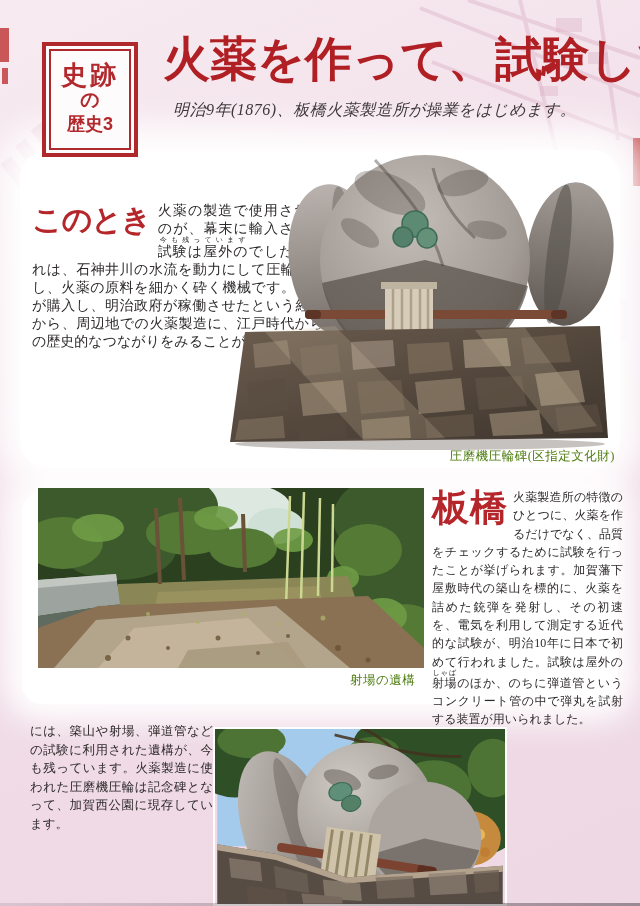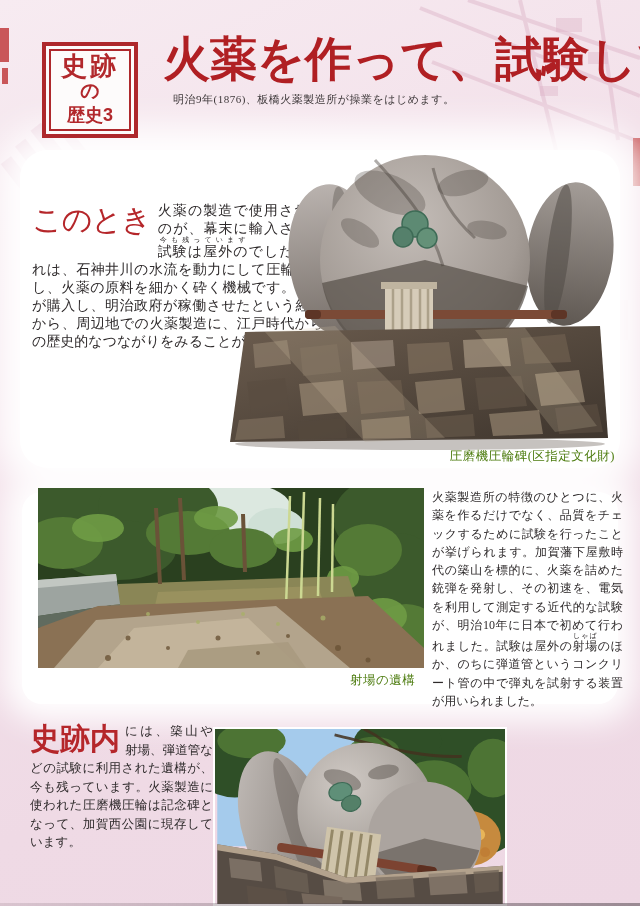--- a/index.html
+++ b/index.html
@@ -6,48 +6,48 @@
   body{
     width:640px;height:906px;position:relative;overflow:hidden;
     background:linear-gradient(155deg,#f7ebf1 0%,#f3e1ea 35%,#efdae5 70%,#eed8e4 100%);
     font-family:"Liberation Serif","DejaVu Serif",serif;
     color:#2e2a2b;
   }
   .abs{position:absolute;}
   svg{display:block;}
   
   .badge{
-    left:42px;top:42px;width:96px;height:96px;background:#fdfbfb;
+    left:42px;top:42px;width:96px;height:115px;background:#fdfbfb;
     border:4px solid #ae282c;box-sizing:border-box;
   }
   .badge-inner{
     position:absolute;inset:3px;border:2px solid #ae282c;
     display:flex;flex-direction:column;align-items:center;justify-content:center;
     font-family:"Liberation Sans","DejaVu Sans",sans-serif;font-weight:bold;color:#b2282c;
   }
   .badge-l1{font-size:26px;line-height:28px;letter-spacing:3px;}
   .badge-l2{font-size:19px;line-height:21px;}
   .badge-l3{font-size:18px;line-height:28px;}
   .page-title{
     left:163px;top:33px;width:470px;
     font-family:"Liberation Sans","DejaVu Sans",sans-serif;
     font-weight:bold;font-size:47px;line-height:1.1;color:#b01f23;letter-spacing:0px;
     white-space:nowrap;
   }
-  .page-subtitle{left:173px;top:92px;font-size:11px;color:#3e383a;letter-spacing:.5px;}
+  .page-subtitle{left:173px;top:100px;font-size:16px;color:#3e383a;letter-spacing:.5px;font-style:italic;}
   
   .panel-top{left:20px;top:150px;width:600px;height:318px;background:#fff;border-radius:28px;
     box-shadow:0 0 34px 24px rgba(255,255,255,.96);}
   .panel-mid{left:22px;top:492px;width:596px;height:212px;background:#fff;border-radius:20px;
     box-shadow:0 0 30px 18px rgba(255,255,255,.96);}
   
   .para{ text-align:justify; }
   .konotoki{left:32px;top:202px;width:292px;font-size:14px;line-height:18px;}
   .konotoki .para-heading{
-    float:left;color:#b5262a;font-weight:normal;font-size:30px;line-height:36px;
+    float:left;color:#b5262a;font-weight:bold;font-size:30px;line-height:36px;
     letter-spacing:-1px;margin:0 7px 0 0;height:38px;
   }
   .itabashi{left:432px;top:488px;width:191px;font-size:12px;line-height:18.3px;}
   .itabashi .para-heading{
     float:left;color:#b5262a;font-weight:bold;font-size:37px;line-height:40px;
     margin:0 5px 0 0;height:40px;letter-spacing:1px;
   }
   .shisekinai{left:30px;top:722px;width:183px;font-size:12.5px;line-height:18.5px;}
   .shisekinai .para-heading{
     float:left;color:#b5262a;font-weight:bold;font-size:30px;line-height:34px;
@@ -274,26 +274,26 @@
     <circle cx="110" cy="126" r="2"></circle>
       <circle cx="160" cy="134" r="2"></circle>
       <circle cx="205" cy="126" r="2"></circle>
     <circle cx="240" cy="136" r="2"></circle>
       <circle cx="285" cy="130" r="2.5"></circle>
   </g>
 </svg>
 <div class="abs caption cap-range">射場の遺構</div>
 
 <div class="abs para itabashi">
-  <span>火薬製造所の特徴のひとつに、火薬を作るだけでなく、品質をチェックするために試験を行ったことが挙げられます。加賀藩下屋敷時代の築山を標的に、火薬を詰めた銃弾を発射し、その初速を、電気を利用して測定する近代的な試験が、明治10年に日本で初めて行われました。試験は屋外の</span><ruby><span>射場</span><rt>しゃば</rt></ruby><span>のほか、のちに弾道管というコンクリート管の中で弾丸を試射する装置が用いられました。</span>
+  <span class="para-heading">板橋</span><span>火薬製造所の特徴のひとつに、火薬を作るだけでなく、品質をチェックするために試験を行ったことが挙げられます。加賀藩下屋敷時代の築山を標的に、火薬を詰めた銃弾を発射し、その初速を、電気を利用して測定する近代的な試験が、明治10年に日本で初めて行われました。試験は屋外の</span><ruby><span>射場</span><rt>しゃば</rt></ruby><span>のほか、のちに弾道管というコンクリート管の中で弾丸を試射する装置が用いられました。</span>
 </div>
 
 <div class="abs shisekinai">
   <div class="para">
-    <span class="para-heading">史跡内</span><span>には、築山や射場、弾道管などの試験に利用された遺構が、今も残っています。火薬製造に使われた圧磨機圧輪は記念碑となって、加賀西公園に現存しています。</span>
+    <span>には、築山や射場、弾道管などの試験に利用された遺構が、今も残っています。火薬製造に使われた圧磨機圧輪は記念碑となって、加賀西公園に現存しています。</span>
   </div>
 </div>
 
 <svg class="abs photo-closeup" viewBox="0 0 292 179">
   <defs>
     <linearGradient id="cw1" x1="0" y1="0" x2="1" y2="1">
       <stop offset="0" stop-color="#c6c0bc"></stop>
         <stop offset="1" stop-color="#7c756f"></stop>
     </linearGradient>
     <radialGradient id="cw2" cx="0.35" cy="0.3" r="1">

